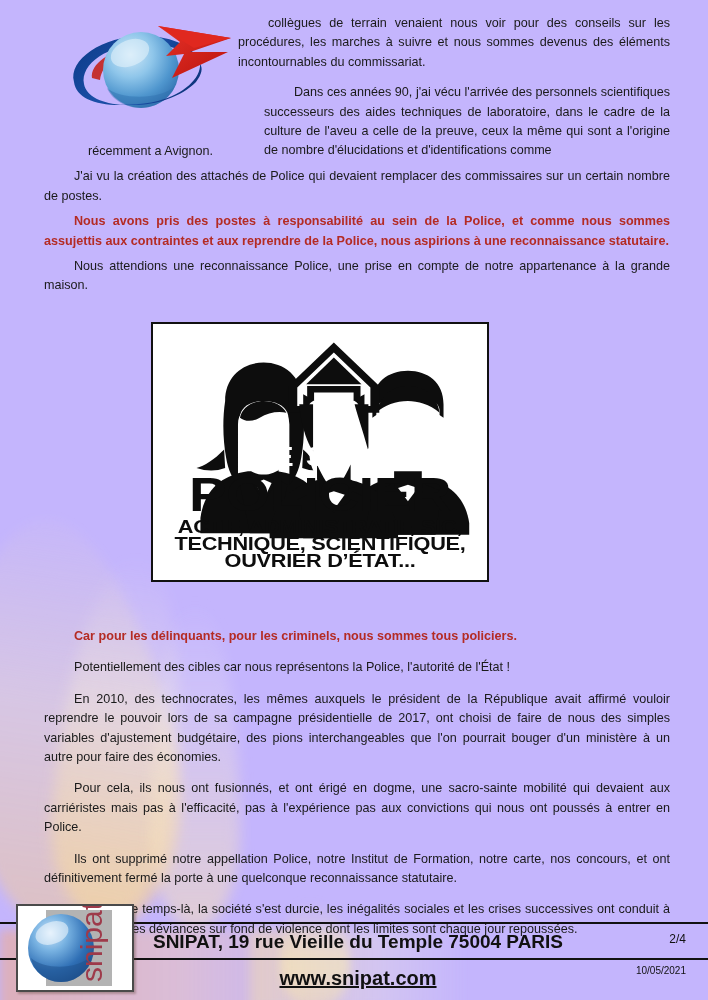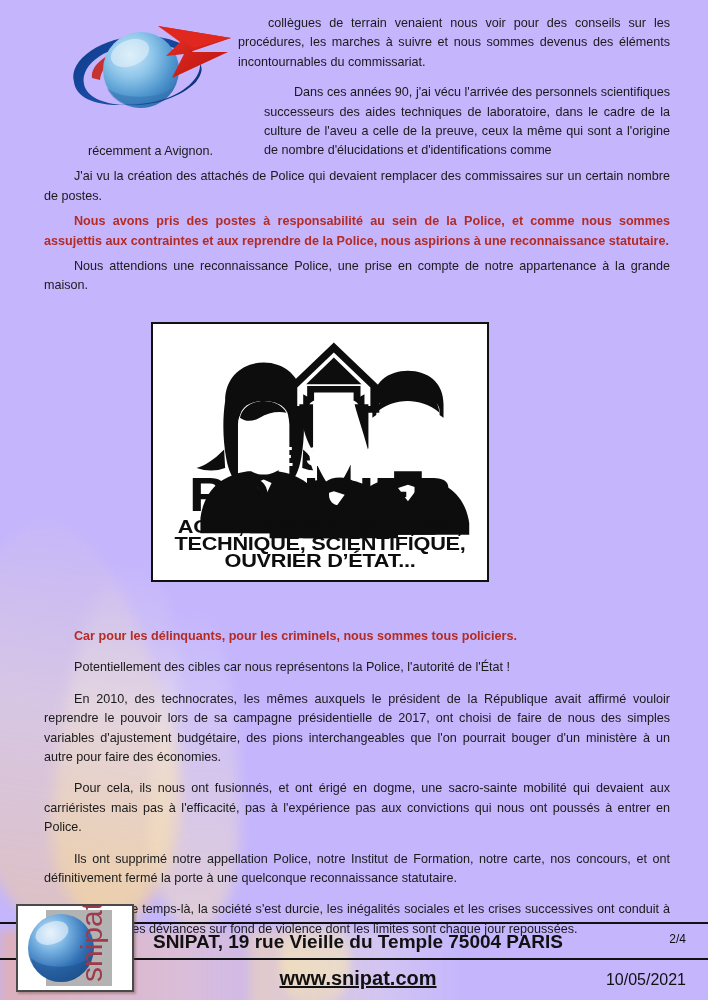--- a/index.html
+++ b/index.html
@@ -126,21 +126,21 @@
     font-weight: bold; color: #111;
   }
   #footer-address { top: 3px; font-size: 19px; }
   #footer-website { top: 3px; font-size: 20px; text-decoration: underline; }
   .f-right {
     position: absolute; right: 22px;
     font-family: "Liberation Sans", sans-serif;
     color: #111;
   }
   #footer-pagenum { top: 4px; font-size: 12px; }
-  #footer-date { top: 7px; font-size: 16px; }
+  #footer-date { top: 1px; font-size: 10px; }
 </style>
 </head>
 <body>
 
 <div id="page">
 
   <div class="wm wm-a"></div>
   <div class="wm wm-b"></div>
   <div class="wm wm-c"></div>
   <div class="wm wm-d"></div>

